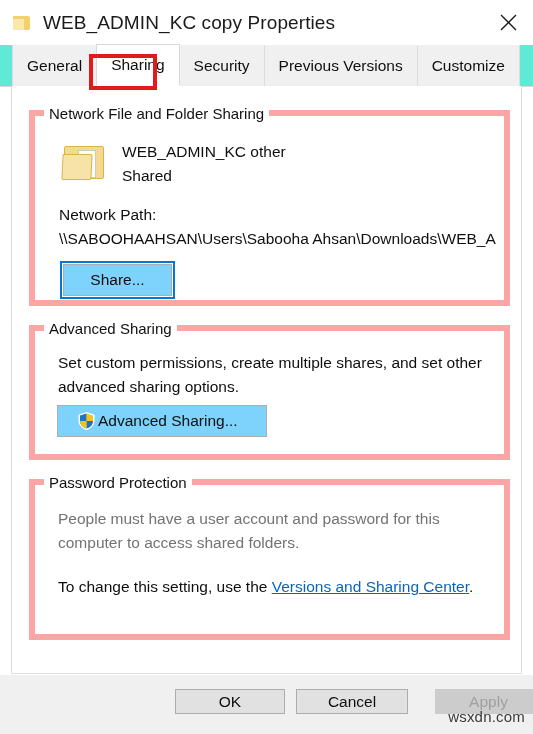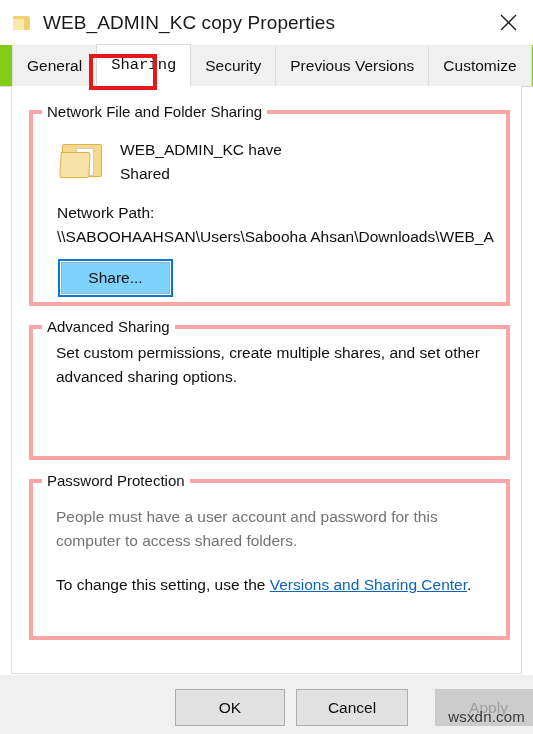--- a/index.html
+++ b/index.html
@@ -63,21 +63,21 @@
     justify-content: center;
     cursor: default;
   }
   .close-btn svg { display: block; }
 
   
   .tabstrip {
     position: absolute;
     left: 0; top: 45px;
     width: 533px; height: 42px;
-    background: #84cc16;
+    background: #5eead4;
     border-bottom: 1px solid #d9d9d9;
     display: flex;
     align-items: flex-end;
     padding-left: 12px;
   }
   .tab {
     height: 41px;
     padding: 0 14px;
     display: flex;
     align-items: center;
@@ -91,21 +91,20 @@
     white-space: nowrap;
     cursor: default;
   }
   .tab.active {
     background: #ffffff;
     border-color: #d9d9d9;
     border-bottom: 1px solid #ffffff;
     height: 42px;
     position: relative;
     z-index: 3;
-    font-family: Liberation Mono, monospace;
   }
   .tab-highlight {
     position: absolute;
     left: 89px;
     top: 54px;
     width: 68px;
     height: 36px;
     border: 4px solid #e01b1b;
     z-index: 6;
     pointer-events: none;
@@ -119,21 +118,21 @@
     width: 511px;
     height: 588px;
     background: #ffffff;
     border: 1px solid #dedede;
     border-top: none;
   }
 
   
   .groupbox {
     position: absolute;
-    border: 4px solid #fca5a5;
+    border: 6px solid #fca5a5;
     background: transparent;
   }
   .groupbox > .gb-legend {
     position: absolute;
     top: -11px;
     left: 9px;
     padding: 0 5px;
     background: #ffffff;
     font-size: 15px;
     color: #111111;
@@ -244,21 +243,21 @@
   }
   .shield {
     width: 17px; height: 18px;
     margin-right: 3px;
     flex: 0 0 auto;
   }
 
   
   .adv-text {
     position: absolute;
-    left: 23px; top: 12px;
+    left: 23px; top: 20px;
     width: 440px;
     font-size: 15.5px;
     line-height: 24px;
     color: #0f0f0f;
   }
 
   
   .pw-text {
     position: absolute;
     left: 23px; top: 22px;
@@ -286,21 +285,21 @@
   .footer {
     position: absolute;
     left: 0; top: 674px;
     width: 533px; height: 60px;
     background: #f0f0f0;
     border-top: 1px solid #ffffff;
   }
   .footer-btn {
     position: absolute;
     top: 14px;
-    height: 37px;
+    height: 25px;
     background: #e1e1e1;
     border: 1px solid #adadad;
     font-size: 15.5px;
     color: #0f0f0f;
     display: flex;
     align-items: center;
     justify-content: center;
     cursor: default;
   }
   #btn-ok     { left: 175px; width: 110px; }
@@ -352,32 +351,45 @@
       <div class="fl-back"></div>
       <div class="fl-paper"></div>
       <div class="fl-line" style="top:13px"></div>
       <div class="fl-line" style="top:17px"></div>
       <div class="fl-line" style="top:21px"></div>
       <div class="fl-line" style="top:25px"></div>
       <div class="fl-line" style="top:29px"></div>
       <div class="fl-front"></div>
     </div>
 
-    <div class="share-name">WEB_ADMIN_KC have</div>
+    <div class="share-name">WEB_ADMIN_KC other</div>
     <div class="share-status">Shared</div>
     <div class="netpath-label">Network Path:</div>
     <div class="netpath-value">\\SABOOHAAHSAN\Users\Sabooha Ahsan\Downloads\WEB_A</div>
 
     <div class="btn btn-focus" id="btn-share">Share...</div>
   </div>
 
   <div class="groupbox" id="gb-advanced">
     <div class="gb-legend">Advanced Sharing</div>
     <div class="adv-text">Set custom permissions, create multiple shares, and set other advanced sharing options.</div>
 
+    <div class="btn" id="btn-advanced-sharing">
+      <svg class="shield" viewBox="0 0 17 18">
+        <path d="M8.5 0.6 L16 3 V9 C16 13.2 12.6 16.4 8.5 17.6 C4.4 16.4 1 13.2 1 9 V3 Z" fill="#ffffff"></path>
+        <path d="M8.5 1.6 L15 3.7 V9 C15 12.6 12.1 15.5 8.5 16.6 V1.6 Z" fill="#f0c419"></path>
+        <path d="M8.5 1.6 L2 3.7 V9 C2 12.6 4.9 15.5 8.5 16.6 V1.6 Z" fill="#1f72c4"></path>
+        <path d="M8.5 1.6 L2 3.7 V9 H8.5 Z" fill="#1f72c4"></path>
+        <path d="M8.5 9 H15 V9 C15 12.6 12.1 15.5 8.5 16.6 Z" fill="#1f72c4"></path>
+        <path d="M8.5 1.6 L15 3.7 V9 H8.5 Z" fill="#f0c419"></path>
+        <path d="M8.5 9 H2 V9 C2 12.6 4.9 15.5 8.5 16.6 Z" fill="#f0c419"></path>
+        <path d="M8.5 0.6 L16 3 V9 C16 13.2 12.6 16.4 8.5 17.6 C4.4 16.4 1 13.2 1 9 V3 Z" fill="none" stroke="#ffffff" stroke-width="1"></path>
+      </svg>
+      <span>Advanced Sharing...</span>
+    </div>
   </div>
 
   <div class="groupbox" id="gb-password">
     <div class="gb-legend">Password Protection</div>
     <div class="pw-text">People must have a user account and password for this computer to access shared folders.</div>
     <div class="pw-text2">
       <span>To change this setting, use the </span><span class="link">Versions and Sharing Center</span><span>.</span>
     </div>
   </div>
 

